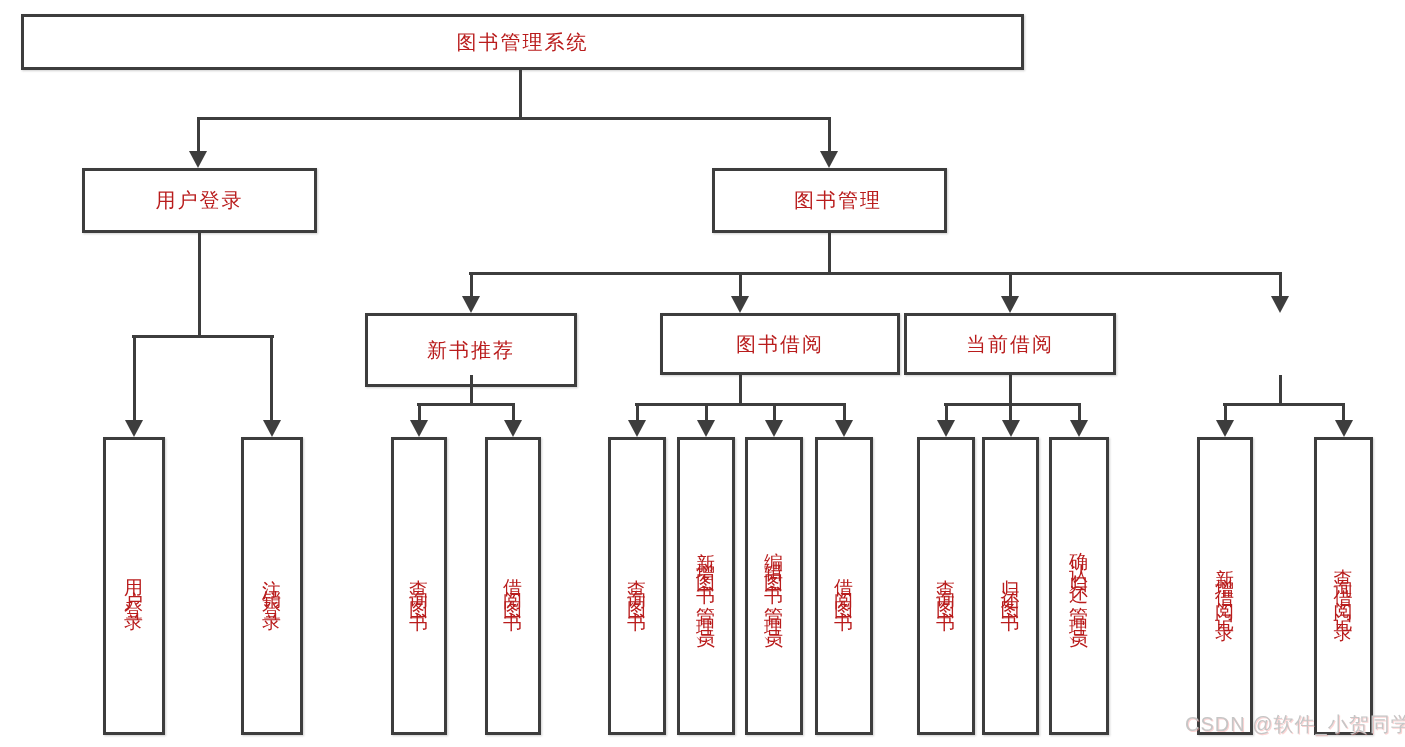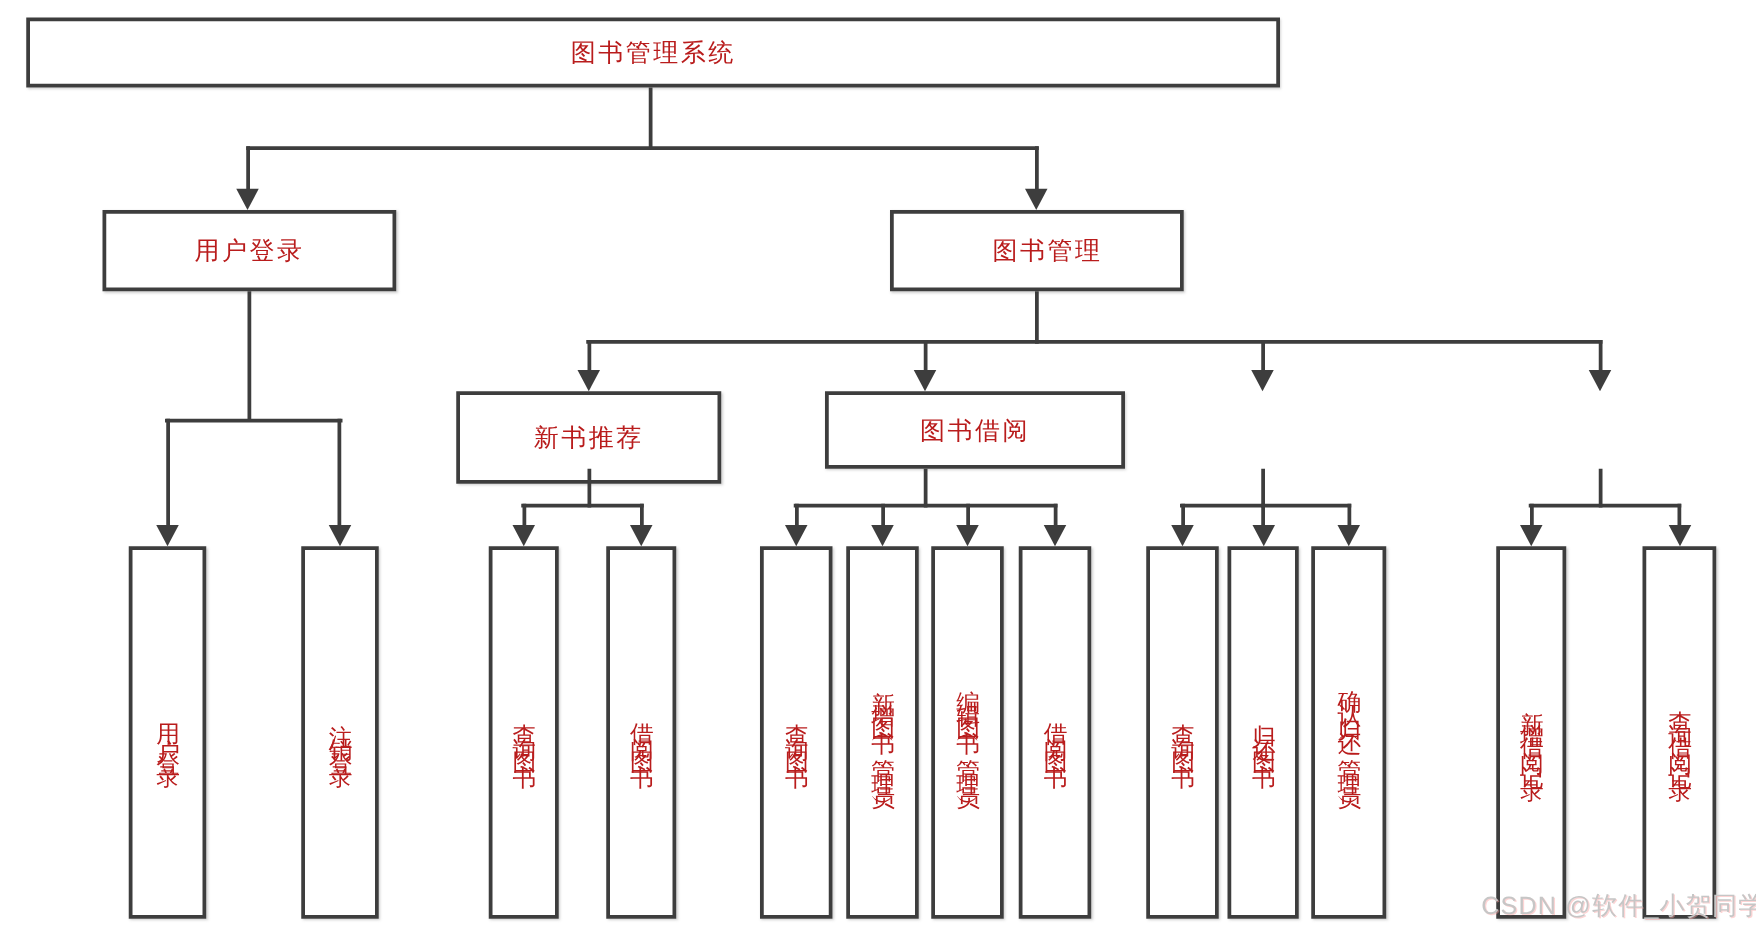--- a/index.html
+++ b/index.html
@@ -63,20 +63,21 @@
   <div class="arrow" style="left:462px;top:296px;"></div>
   <div class="vline" style="left:739px;top:272px;height:27px;"></div>
   <div class="arrow" style="left:731px;top:296px;"></div>
   <div class="vline" style="left:1009px;top:272px;height:27px;"></div>
   <div class="arrow" style="left:1001px;top:296px;"></div>
   <div class="vline" style="left:1279px;top:272px;height:27px;"></div>
   <div class="arrow" style="left:1271px;top:296px;"></div>
 
   <div class="box" style="left:365px;top:313px;width:212px;height:74px;">新书推荐</div>
   <div class="box" style="left:634px;top:313px;width:240px;height:62px;margin-left:26px;">图书借阅</div>
+  <div class="box" style="left:904px;top:313px;width:212px;height:62px;">当前借阅</div>
 
   <div class="vline" style="left:470px;top:375px;height:31px;"></div>
   <div class="hline" style="left:417px;top:403px;width:98px;"></div>
   <div class="vline" style="left:418px;top:403px;height:20px;"></div>
   <div class="arrow" style="left:410px;top:420px;"></div>
   <div class="vline" style="left:512px;top:403px;height:20px;"></div>
   <div class="arrow" style="left:504px;top:420px;"></div>
 
   <div class="vline" style="left:739px;top:375px;height:31px;"></div>
   <div class="hline" style="left:635px;top:403px;width:211px;"></div>

